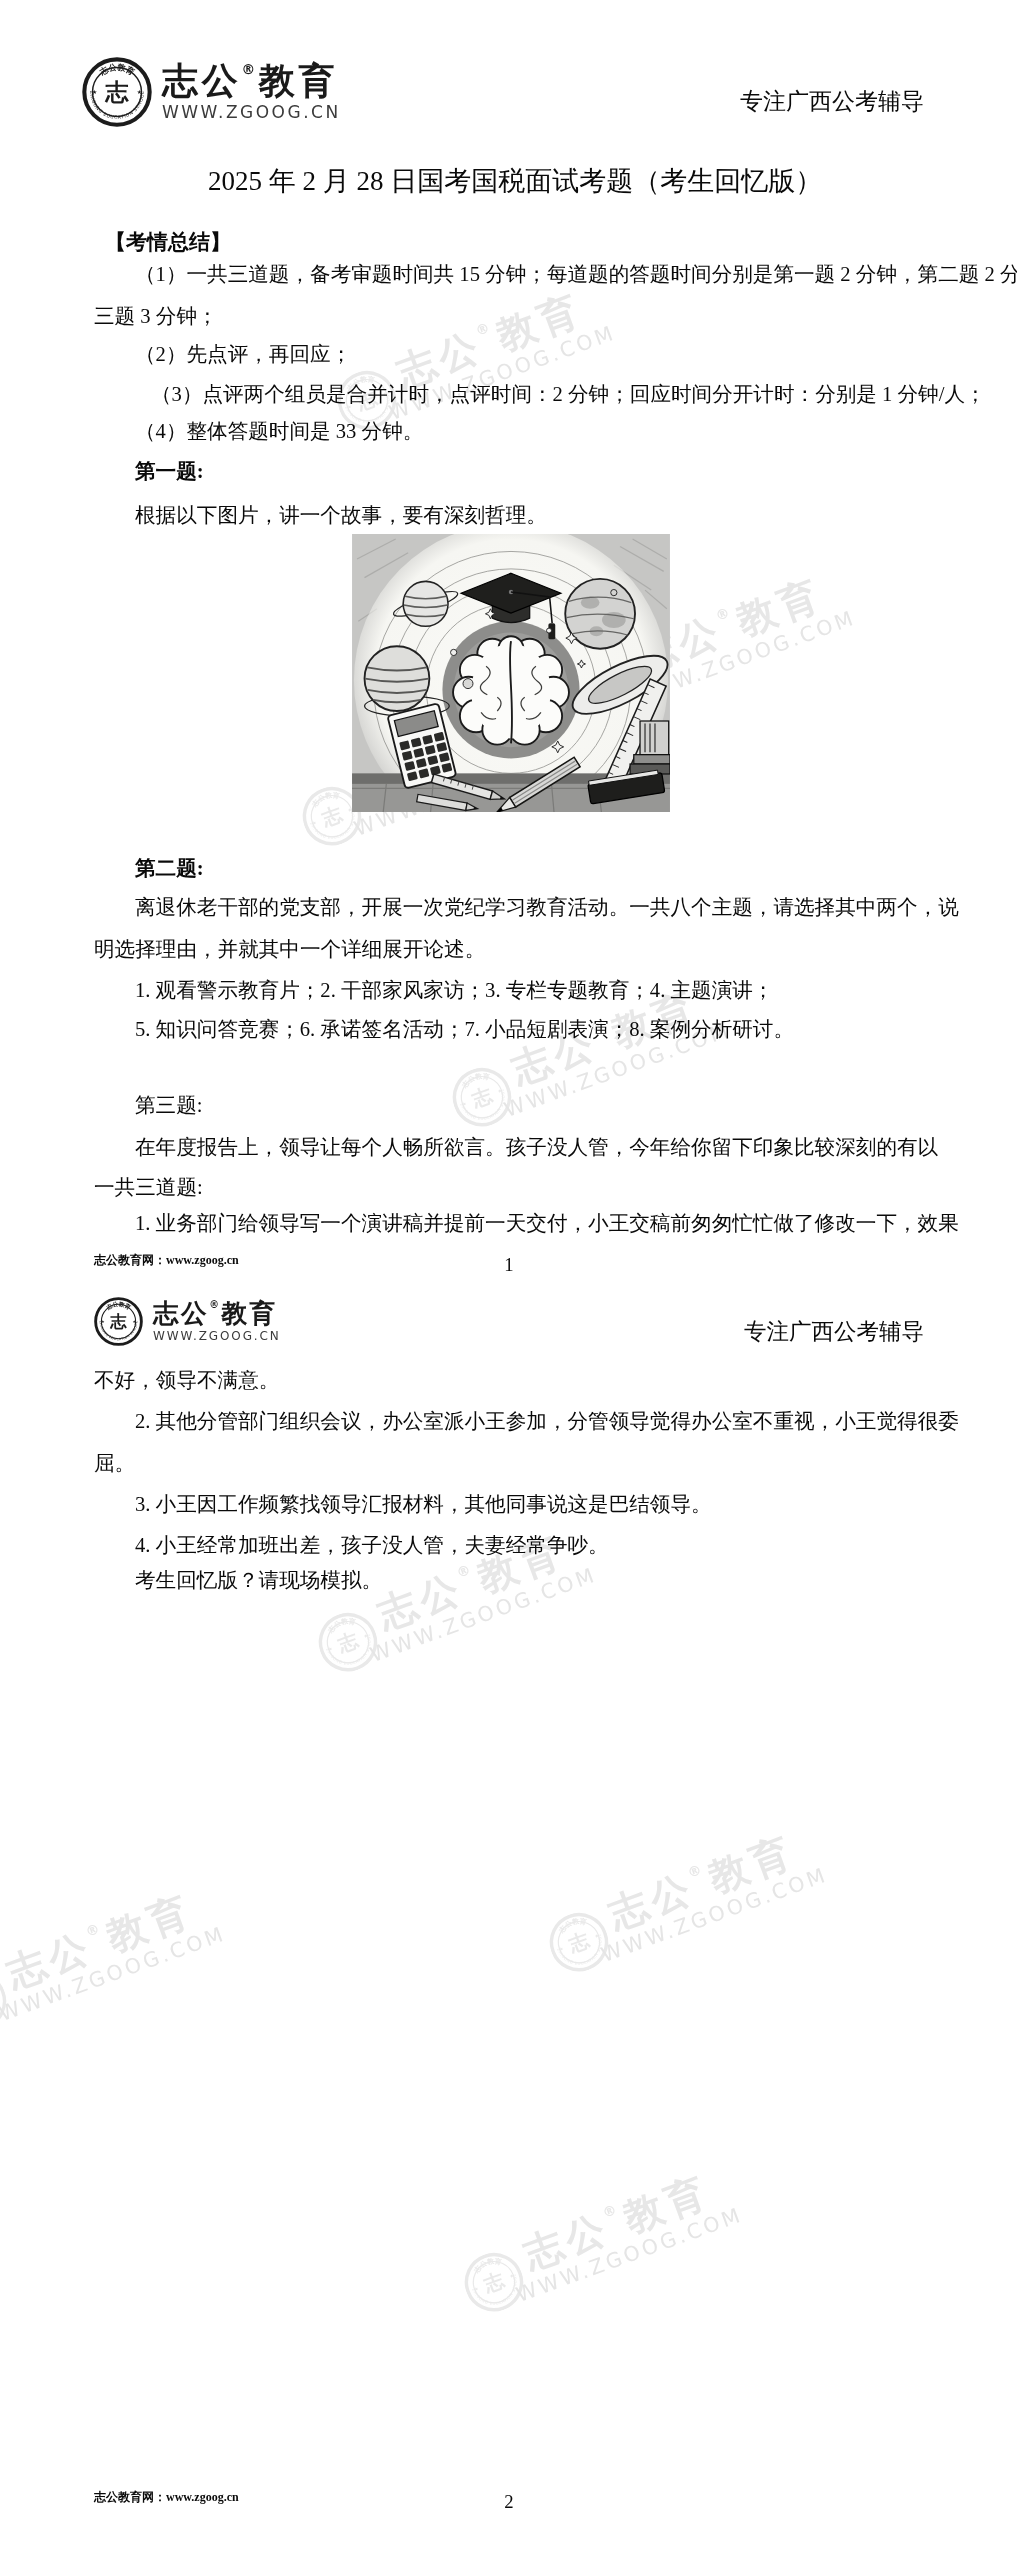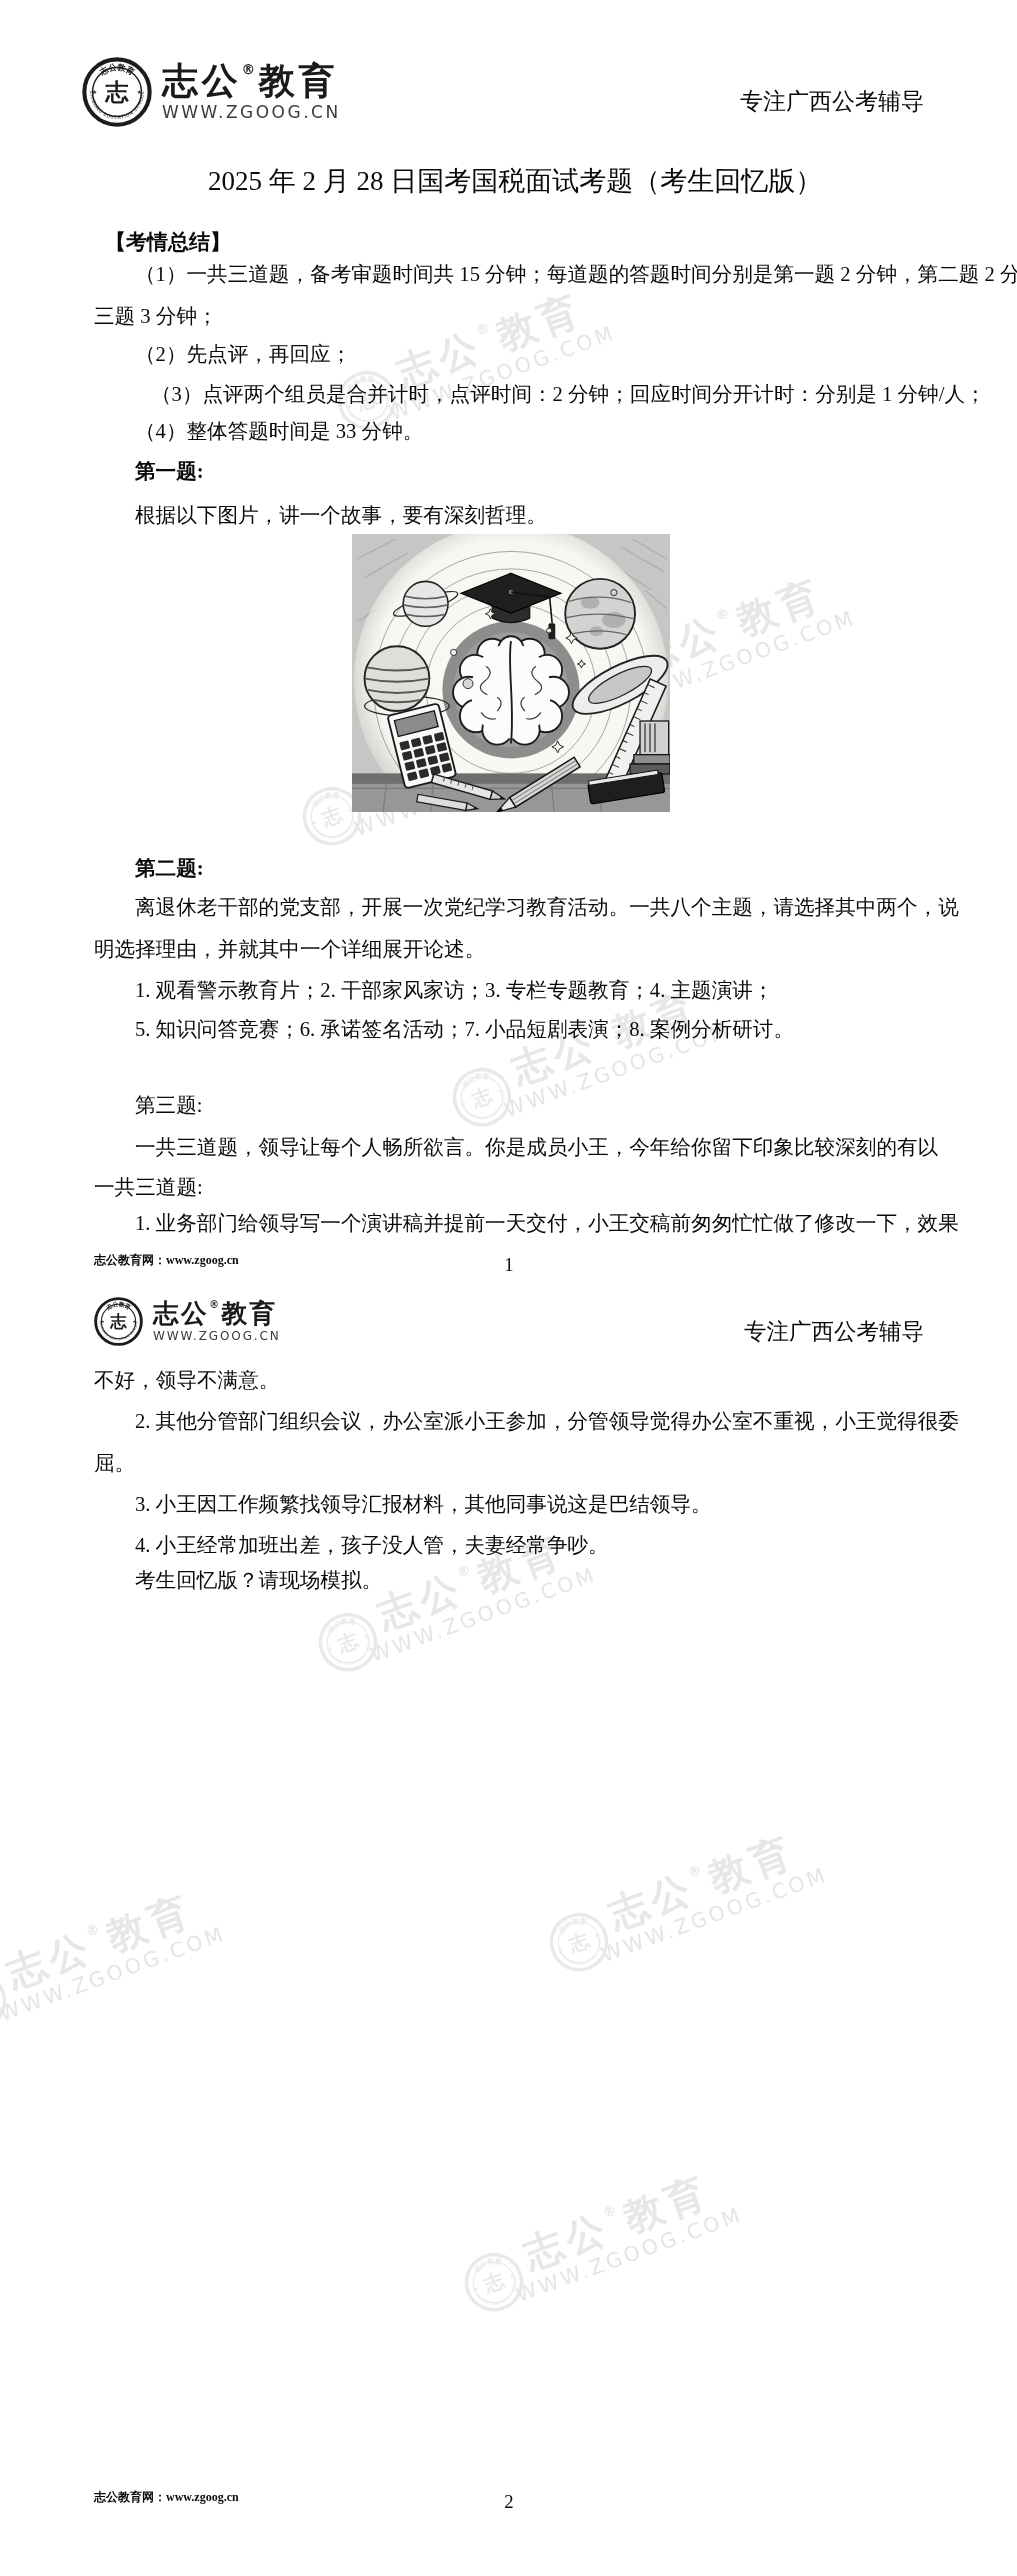--- a/index.html
+++ b/index.html
@@ -377,21 +377,21 @@
   </svg>
 </div>
 
 <div class="line ind bold" style="top:855px;">第二题:</div>
 <div class="line ind" style="top:894px;">离退休老干部的党支部，开展一次党纪学习教育活动。一共八个主题，请选择其中两个，说</div>
 <div class="line ml" style="top:936px;">明选择理由，并就其中一个详细展开论述。</div>
 <div class="line ind" style="top:977px;">1. 观看警示教育片；2. 干部家风家访；3. 专栏专题教育；4. 主题演讲；</div>
 <div class="line ind" style="top:1016px;">5. 知识问答竞赛；6. 承诺签名活动；7. 小品短剧表演；8. 案例分析研讨。</div>
 
 <div class="line ind" style="top:1092px;">第三题:</div>
-<div class="line ind" style="top:1134px;">一共三道题，领导让每个人畅所欲言。你是成员小王，今年给你留下印象比较深刻的有以</div>
+<div class="line ind" style="top:1134px;">在年度报告上，领导让每个人畅所欲言。孩子没人管，今年给你留下印象比较深刻的有以</div>
 <div class="line ml" style="top:1174px;">一共三道题:</div>
 <div class="line ind" style="top:1210px;">1. 业务部门给领导写一个演讲稿并提前一天交付，小王交稿前匆匆忙忙做了修改一下，效果</div>
 
 <div class="footer-site" style="top:1252px;">志公教育网：www.zgoog.cn</div>
 <div class="pagenum" style="top:1254px;">1</div>
 
 <div class="logo logo2" style="left:94px;top:1297px;">
   <svg class="logo-seal" viewBox="0 0 120 120">
       <use href="#sealSym"></use>
     </svg>

